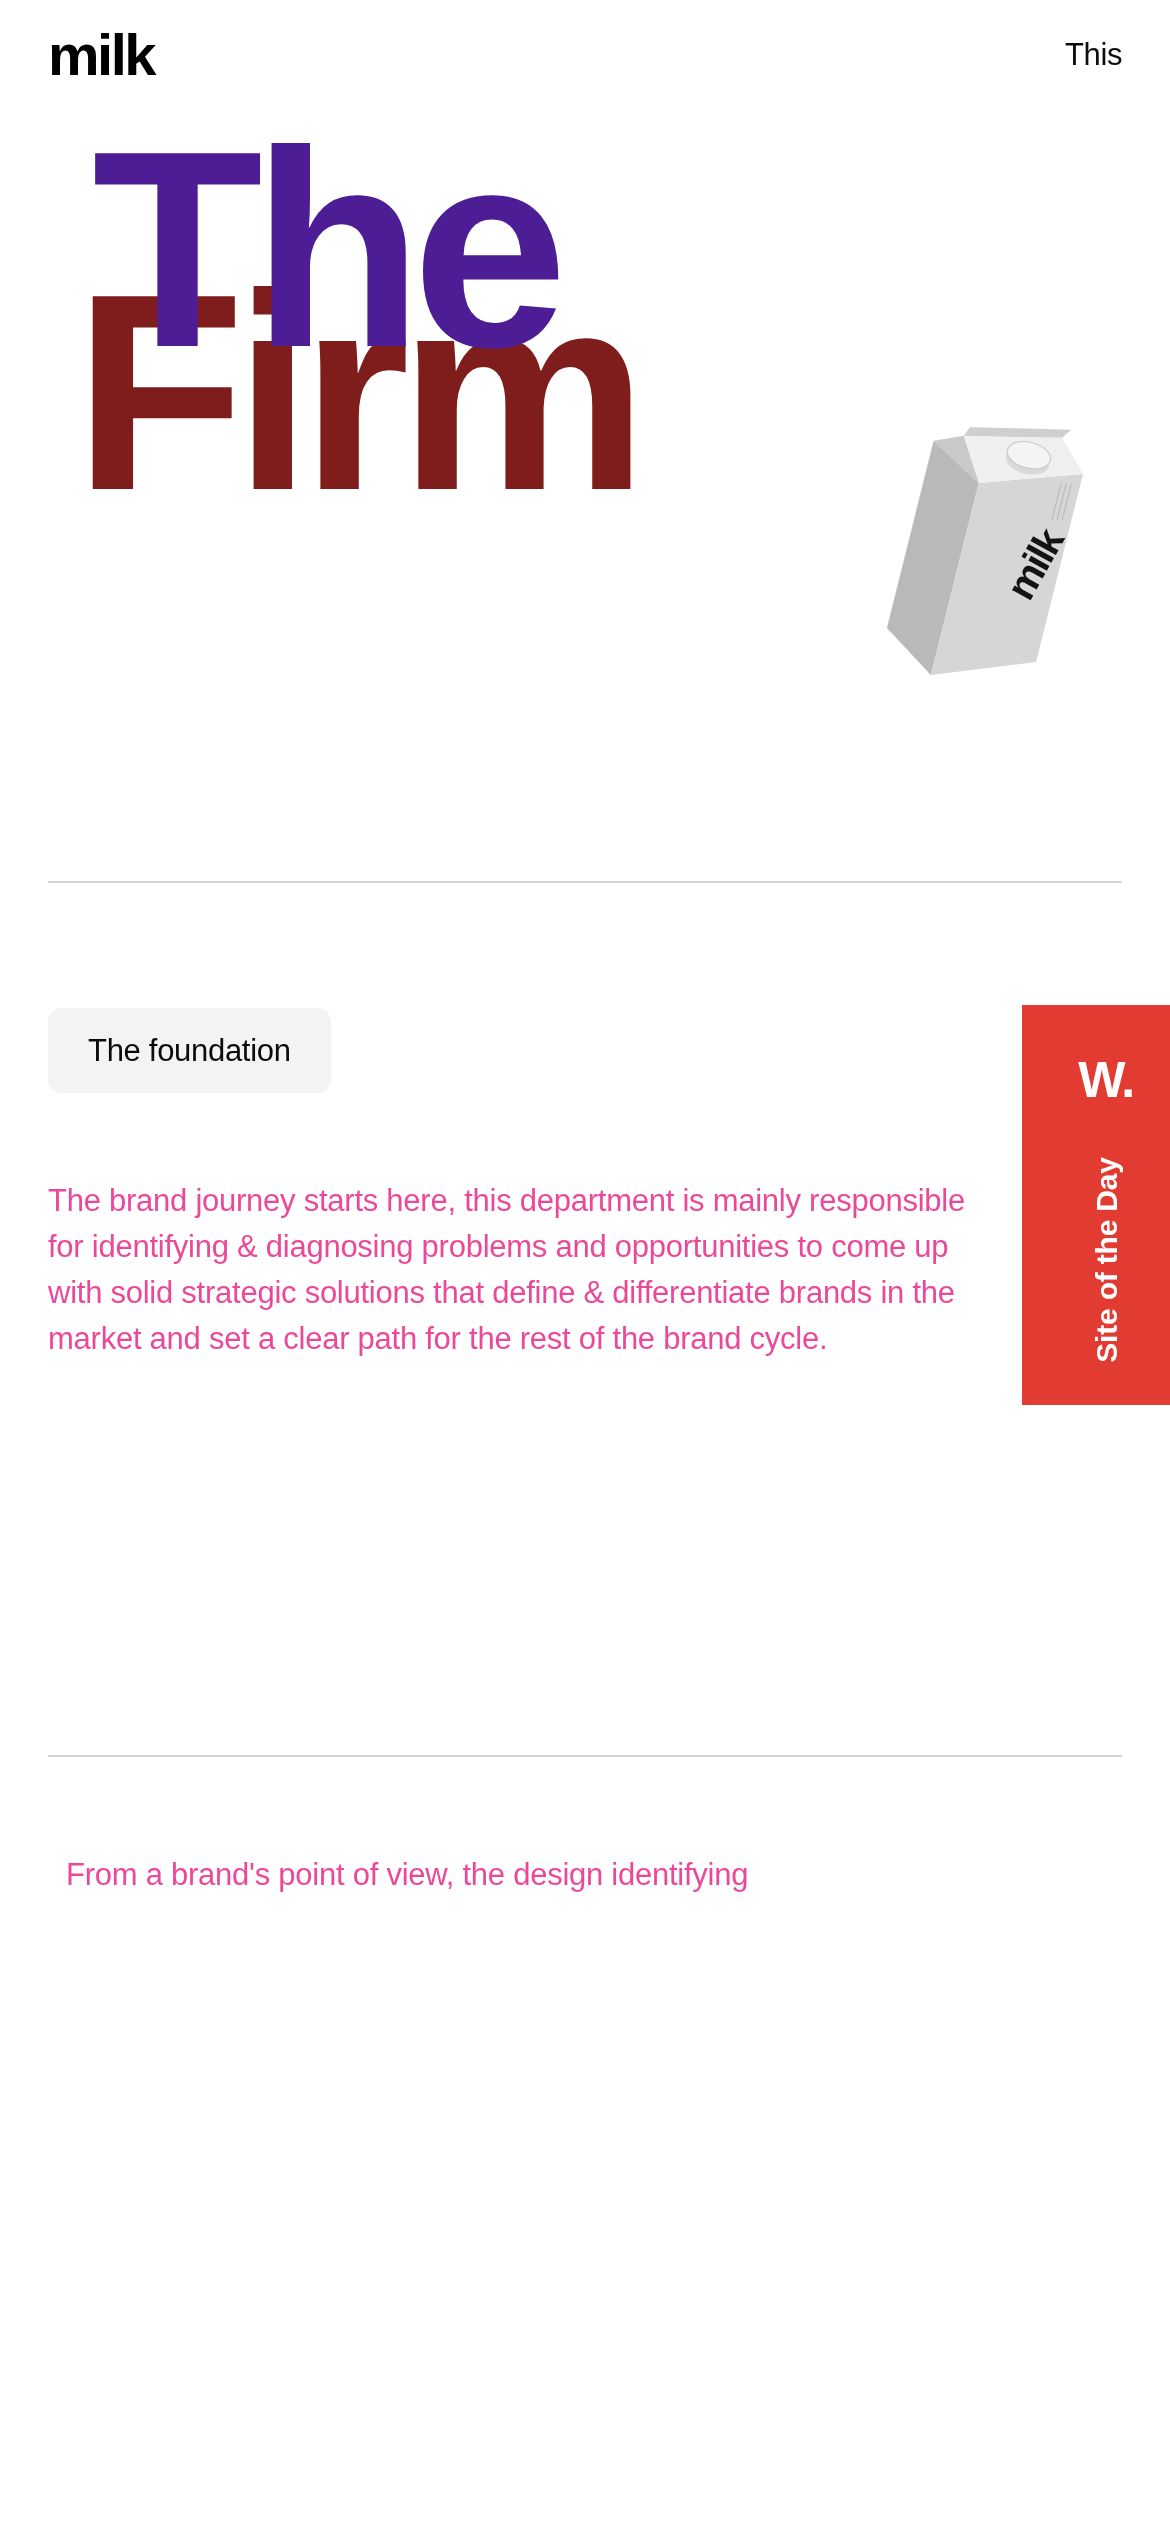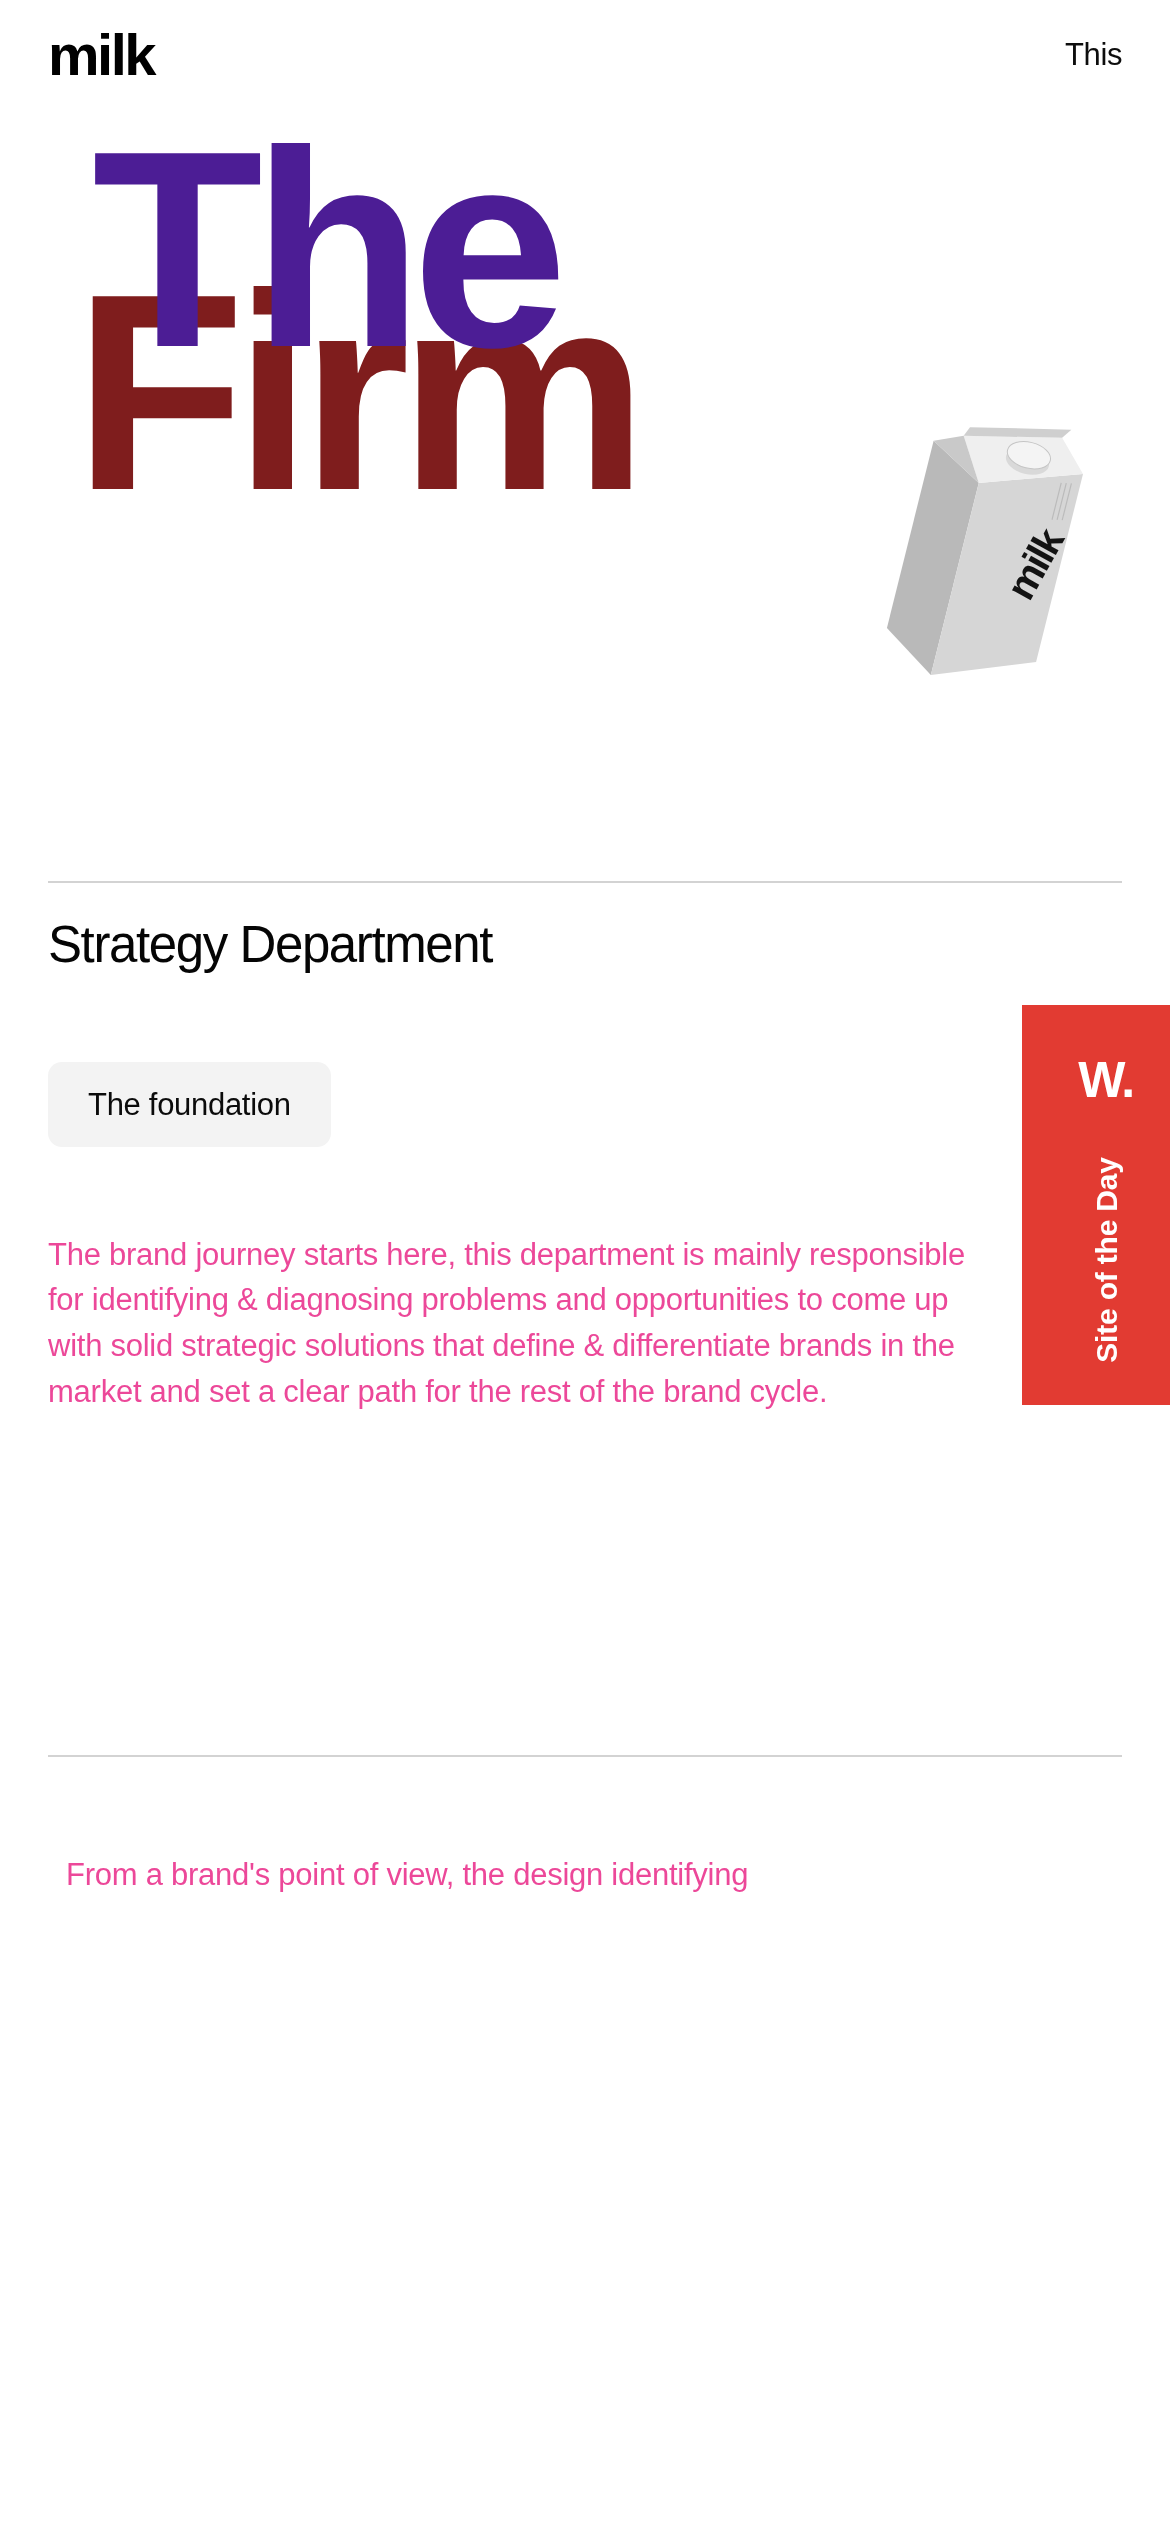--- a/index.html
+++ b/index.html
@@ -149,21 +149,20 @@
 
           <text x="204" y="196" fill="#131313" font-family="Liberation Sans, sans-serif" font-size="40" font-weight="700" letter-spacing="-2" transform="rotate(-75 204 196)">milk</text>
         </g>
       </svg>
     </div>
   </div>
 
   <div class="divider divider-1"></div>
 
   <div class="section sec-strategy">
-    <h2 class="section-title">Strategy Department</h2>
     <div class="chip-row">
       <span class="chip">The foundation</span>
     </div>
     <div class="copy-row">
       <p class="body-copy">The brand journey starts here, this department is mainly responsible for identifying &amp; diagnosing problems and opportunities to come up with solid strategic solutions that define &amp; differentiate brands in the market and set a clear path for the rest of the brand cycle.</p>
     </div>
   </div>
 
   <div class="divider divider-2"></div>
 

